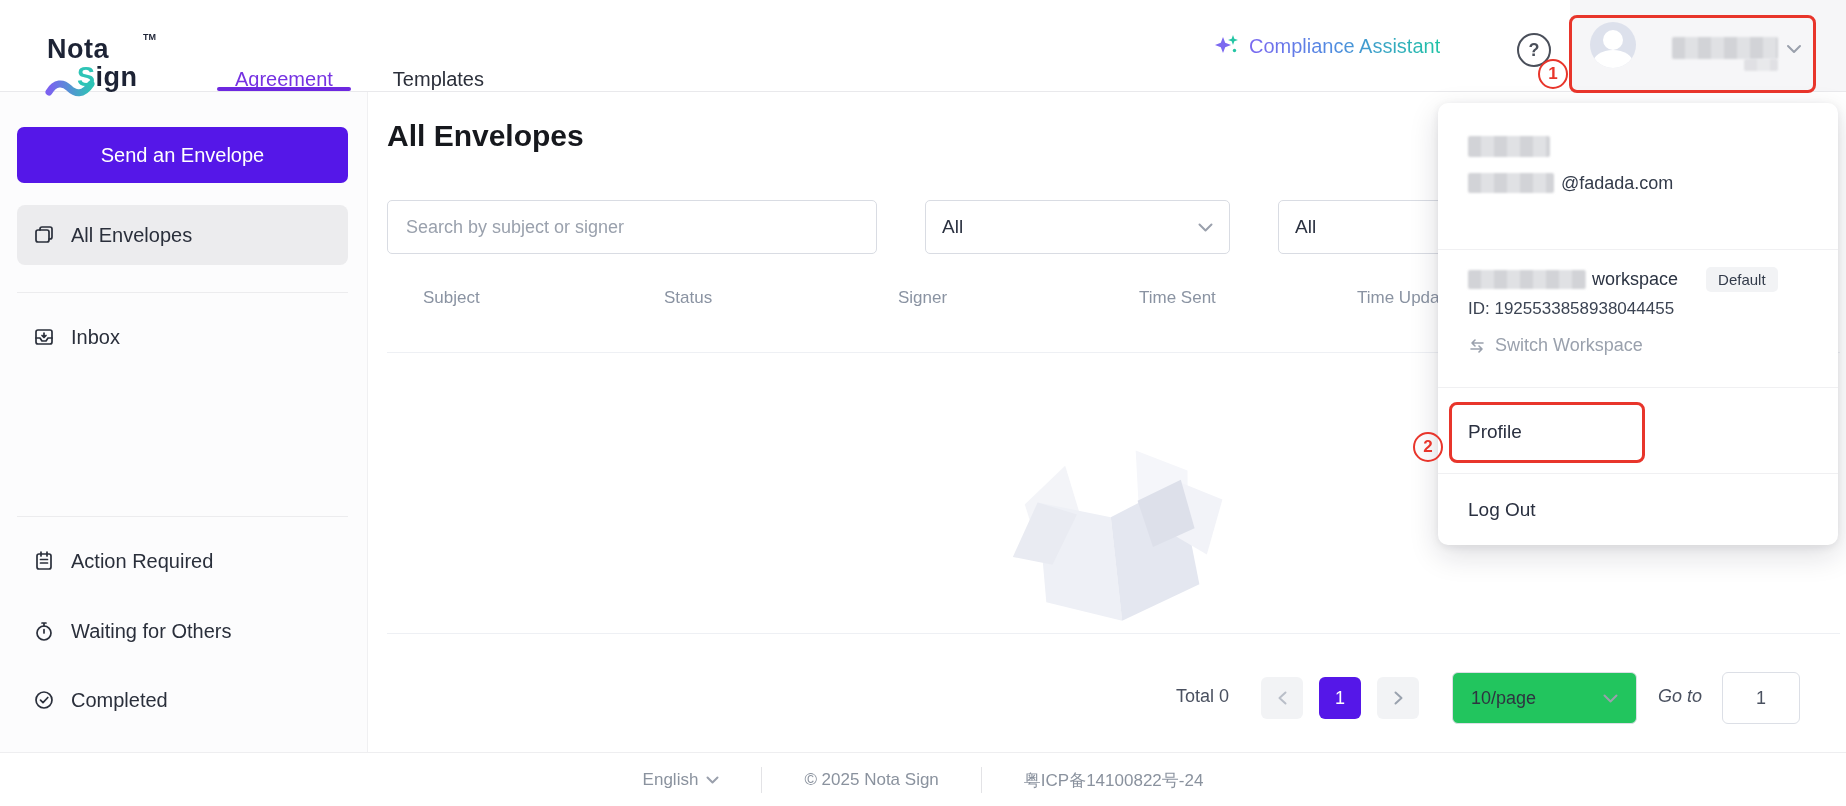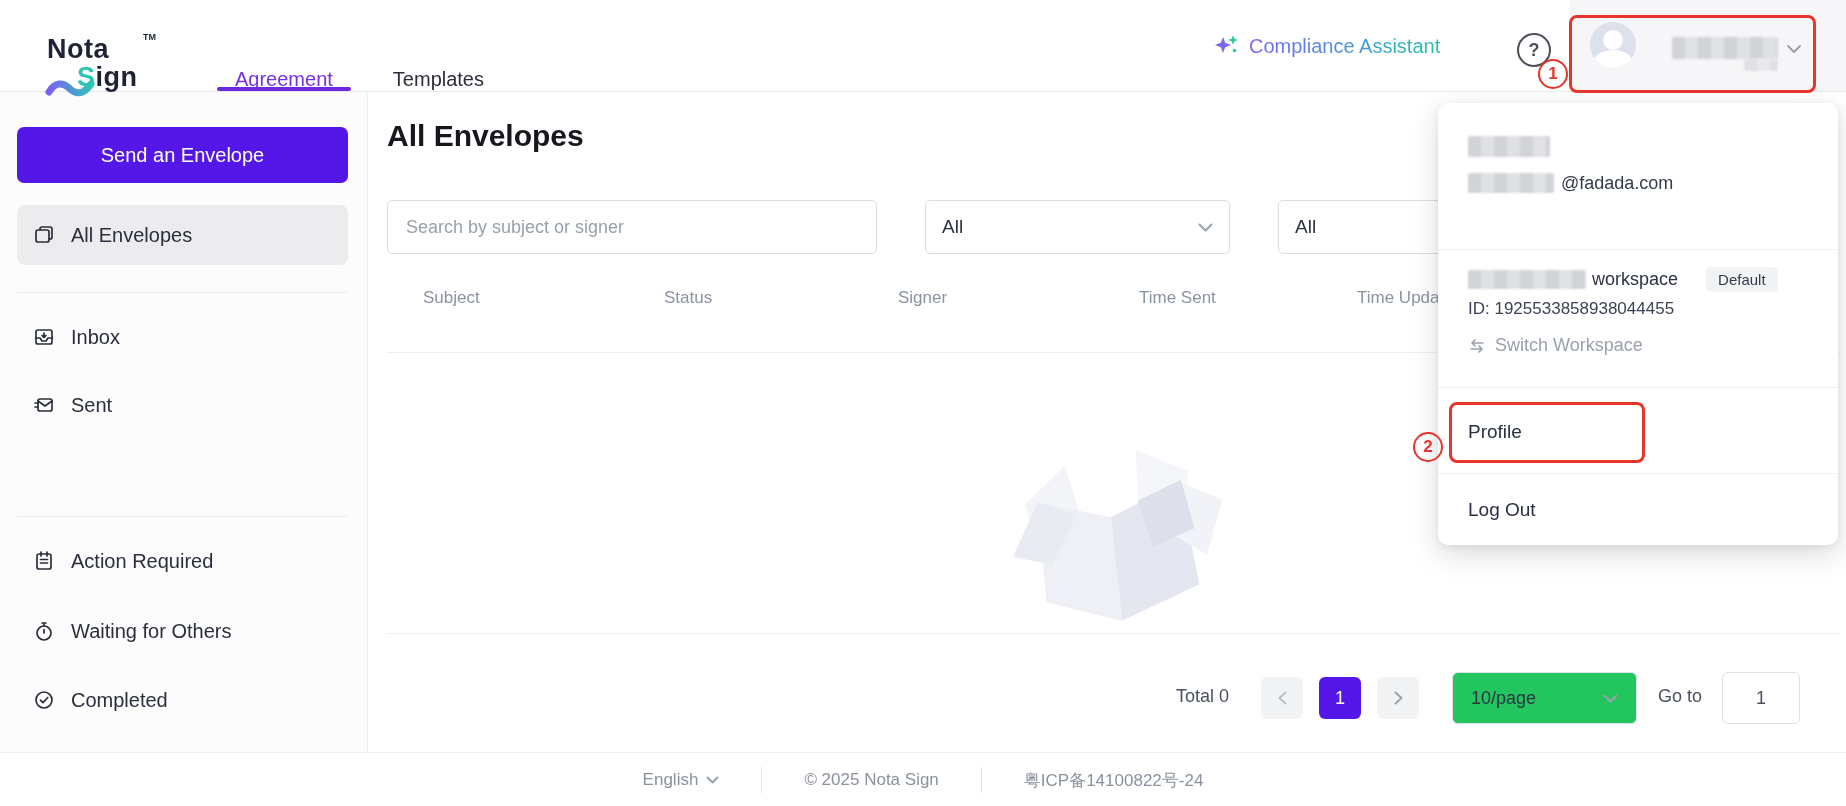--- a/index.html
+++ b/index.html
@@ -78,21 +78,21 @@
   .pag{position:absolute;top:580px;left:0;width:1478px;height:54px;font-size:18px;color:#4a5160;}
   .pag .total{position:absolute;left:808px;top:15px;}
   .pag-btn{position:absolute;top:6px;width:42px;height:42px;border-radius:6px;background:#f2f3f5;
            display:flex;align-items:center;justify-content:center;cursor:pointer;}
   .pag-prev{left:893px;} .pag-next{left:1009px;}
   .pag-page{position:absolute;left:951px;top:6px;width:42px;height:42px;border-radius:6px;background:#5517e8;
             color:#fff;display:flex;align-items:center;justify-content:center;font-size:18px;cursor:pointer;}
   .pag-size{position:absolute;left:1084px;top:1px;width:185px;height:52px;box-sizing:border-box;
             border:1px solid #dcdfe6;border-radius:6px;background:#22c55e;display:flex;align-items:center;
             justify-content:space-between;padding:0 18px;font-size:18px;color:#2e3440;cursor:pointer;}
-  .pag .goto-label{position:absolute;left:1290px;top:15px;}
+  .pag .goto-label{position:absolute;left:1290px;top:15px;font-style:italic;}
   .goto-input{position:absolute;left:1354px;top:1px;width:78px;height:52px;box-sizing:border-box;
               border:1px solid #dcdfe6;border-radius:6px;text-align:center;font-size:18px;color:#4a5160;
               font-family:inherit;}
   
   .user-panel{position:absolute;left:1438px;top:103px;width:400px;height:442px;background:#fff;
               border-radius:10px;box-shadow:0 10px 30px rgba(20,24,40,.14),0 2px 8px rgba(20,24,40,.08);
               z-index:50;}
   .up-nameblur{position:absolute;left:30px;top:33px;width:82px;height:21px;}
   .up-emailrow{position:absolute;left:30px;top:68px;height:24px;display:flex;align-items:center;gap:7px;
                font-size:18px;color:#333b4a;}
@@ -188,28 +188,20 @@
 
     <div class="side-item" style="top:216px;">
       <svg width="22" height="22" viewBox="0 0 22 22">
         <rect class="icon-stroke" x="3" y="4" width="16" height="14" rx="2"></rect>
         <path class="icon-stroke" d="M3 12 h4 l2 3 h4 l2-3 h4"></path>
         <path class="icon-stroke" d="M11 7 v4 M9 9.5 L11 11.5 L13 9.5"></path>
       </svg>
       <span>Inbox</span>
     </div>
 
-    <div class="side-item" style="top:284px;">
-      <svg width="22" height="22" viewBox="0 0 22 22">
-        <rect class="icon-stroke" x="5" y="5" width="14" height="12" rx="2"></rect>
-        <path class="icon-stroke" d="M5 7 L12 12 L19 7"></path>
-        <path class="icon-stroke" d="M2 9 h3 M2 13 h3"></path>
-      </svg>
-      <span>Sent</span>
-    </div>
 
 
     <div class="side-div" style="top:425px;"></div>
 
     <div class="side-item" style="top:440px;">
       <svg width="22" height="22" viewBox="0 0 22 22">
         <rect class="icon-stroke" x="4" y="4" width="14" height="15" rx="2"></rect>
         <path class="icon-stroke" d="M8 2 v4 M14 2 v4 M7.5 9.5 h7 M7.5 13 h7"></path>
       </svg>
       <span>Action Required</span>

